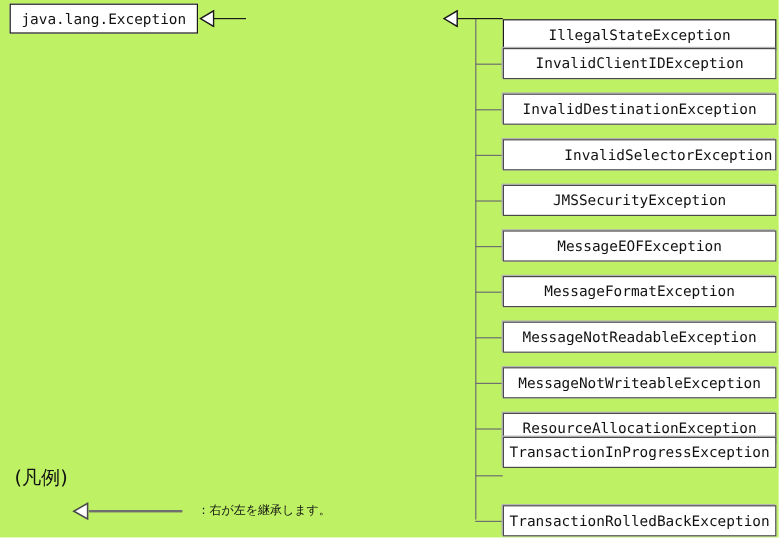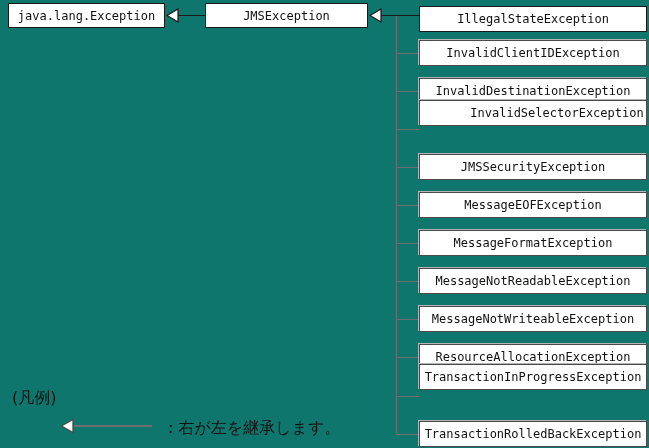--- a/index.html
+++ b/index.html
@@ -4,21 +4,21 @@
 <style>
   html, body {
     margin: 0;
     padding: 0;
     background: #ffffff;
   }
   #diagram {
     position: relative;
     width: 649px;
     height: 448px;
-    background: #0f766e;
+    background: #bef264;
     overflow: hidden;
     font-family: "DejaVu Sans Mono", "Liberation Mono", monospace;
   }
 
   
   .cls-box {
     position: absolute;
     box-sizing: border-box;
     background: #ffffff;
     border: 1px solid #1a1a1a;
@@ -77,21 +77,21 @@
     top: 388px;
     font-size: 16px;
     color: #111111;
     font-family: "DejaVu Sans", "Liberation Sans", sans-serif;
     white-space: nowrap;
   }
   #legend-text {
     position: absolute;
     left: 168px;
     top: 418px;
-    font-size: 16px;
+    font-size: 10px;
     color: #111111;
     font-family: "DejaVu Sans", "Liberation Sans", sans-serif;
     white-space: nowrap;
   }
   #legend-line {
     position: absolute;
     left: 74px;
     top: 425px;
     width: 78px;
     height: 2px;
@@ -113,49 +113,46 @@
   </div>
 
   <div class="arrow-wrap" style="left:166px; top:8px;">
     <svg width="13" height="15" viewBox="0 0 13 15">
       <polygon points="1,7.5 12,1 12,14" fill="#ffffff" stroke="#1a1a1a" stroke-width="1.2"></polygon>
     </svg>
   </div>
 
   <div class="edge h" style="left:178px; top:15px; width:27px;"></div>
 
-  <div class="cls-box plain" id="box-jmsexception">
-    <span class="cls-label">JMSException</span>
-  </div>
 
   <div class="arrow-wrap" style="left:369px; top:8px;">
     <svg width="13" height="15" viewBox="0 0 13 15">
       <polygon points="1,7.5 12,1 12,14" fill="#ffffff" stroke="#1a1a1a" stroke-width="1.2"></polygon>
     </svg>
   </div>
 
   <div class="edge h" style="left:381px; top:15px; width:16px;"></div>
 
   <div class="edge v grey" style="left:396px; top:15px; height:418px;"></div>
 
   <div id="subclass-layer">
       <div class="edge h" style="left: 396px; top: 15px; width: 23px;"></div>
-      <div class="cls-box sub-box plain" style="top: 6px; text-align: right;">
+      <div class="cls-box sub-box plain" style="top: 16px; text-align: right;">
         <span class="cls-label">IllegalStateException</span>
       </div>
       <div class="edge h grey" style="left: 396px; top: 53px; width: 23px;"></div>
       <div class="cls-box sub-box shadowed" style="top: 40px;">
         <span class="cls-label">InvalidClientIDException</span>
       </div>
       <div class="edge h grey" style="left: 396px; top: 91px; width: 23px;"></div>
       <div class="cls-box sub-box shadowed" style="top: 78px;">
         <span class="cls-label">InvalidDestinationException</span>
       </div>
       <div class="edge h grey" style="left: 396px; top: 129px; width: 23px;"></div>
-      <div class="cls-box sub-box shadowed" style="top: 100px; padding-left: 48px;">
+      <div class="cls-box sub-box shadowed" style="top: 116px; padding-left: 48px;">
         <span class="cls-label">InvalidSelectorException</span>
       </div>
       <div class="edge h grey" style="left: 396px; top: 167px; width: 23px;"></div>
       <div class="cls-box sub-box shadowed" style="top: 154px;">
         <span class="cls-label">JMSSecurityException</span>
       </div>
       <div class="edge h grey" style="left: 396px; top: 205px; width: 23px;"></div>
       <div class="cls-box sub-box shadowed" style="top: 192px;">
         <span class="cls-label">MessageEOFException</span>
       </div>

